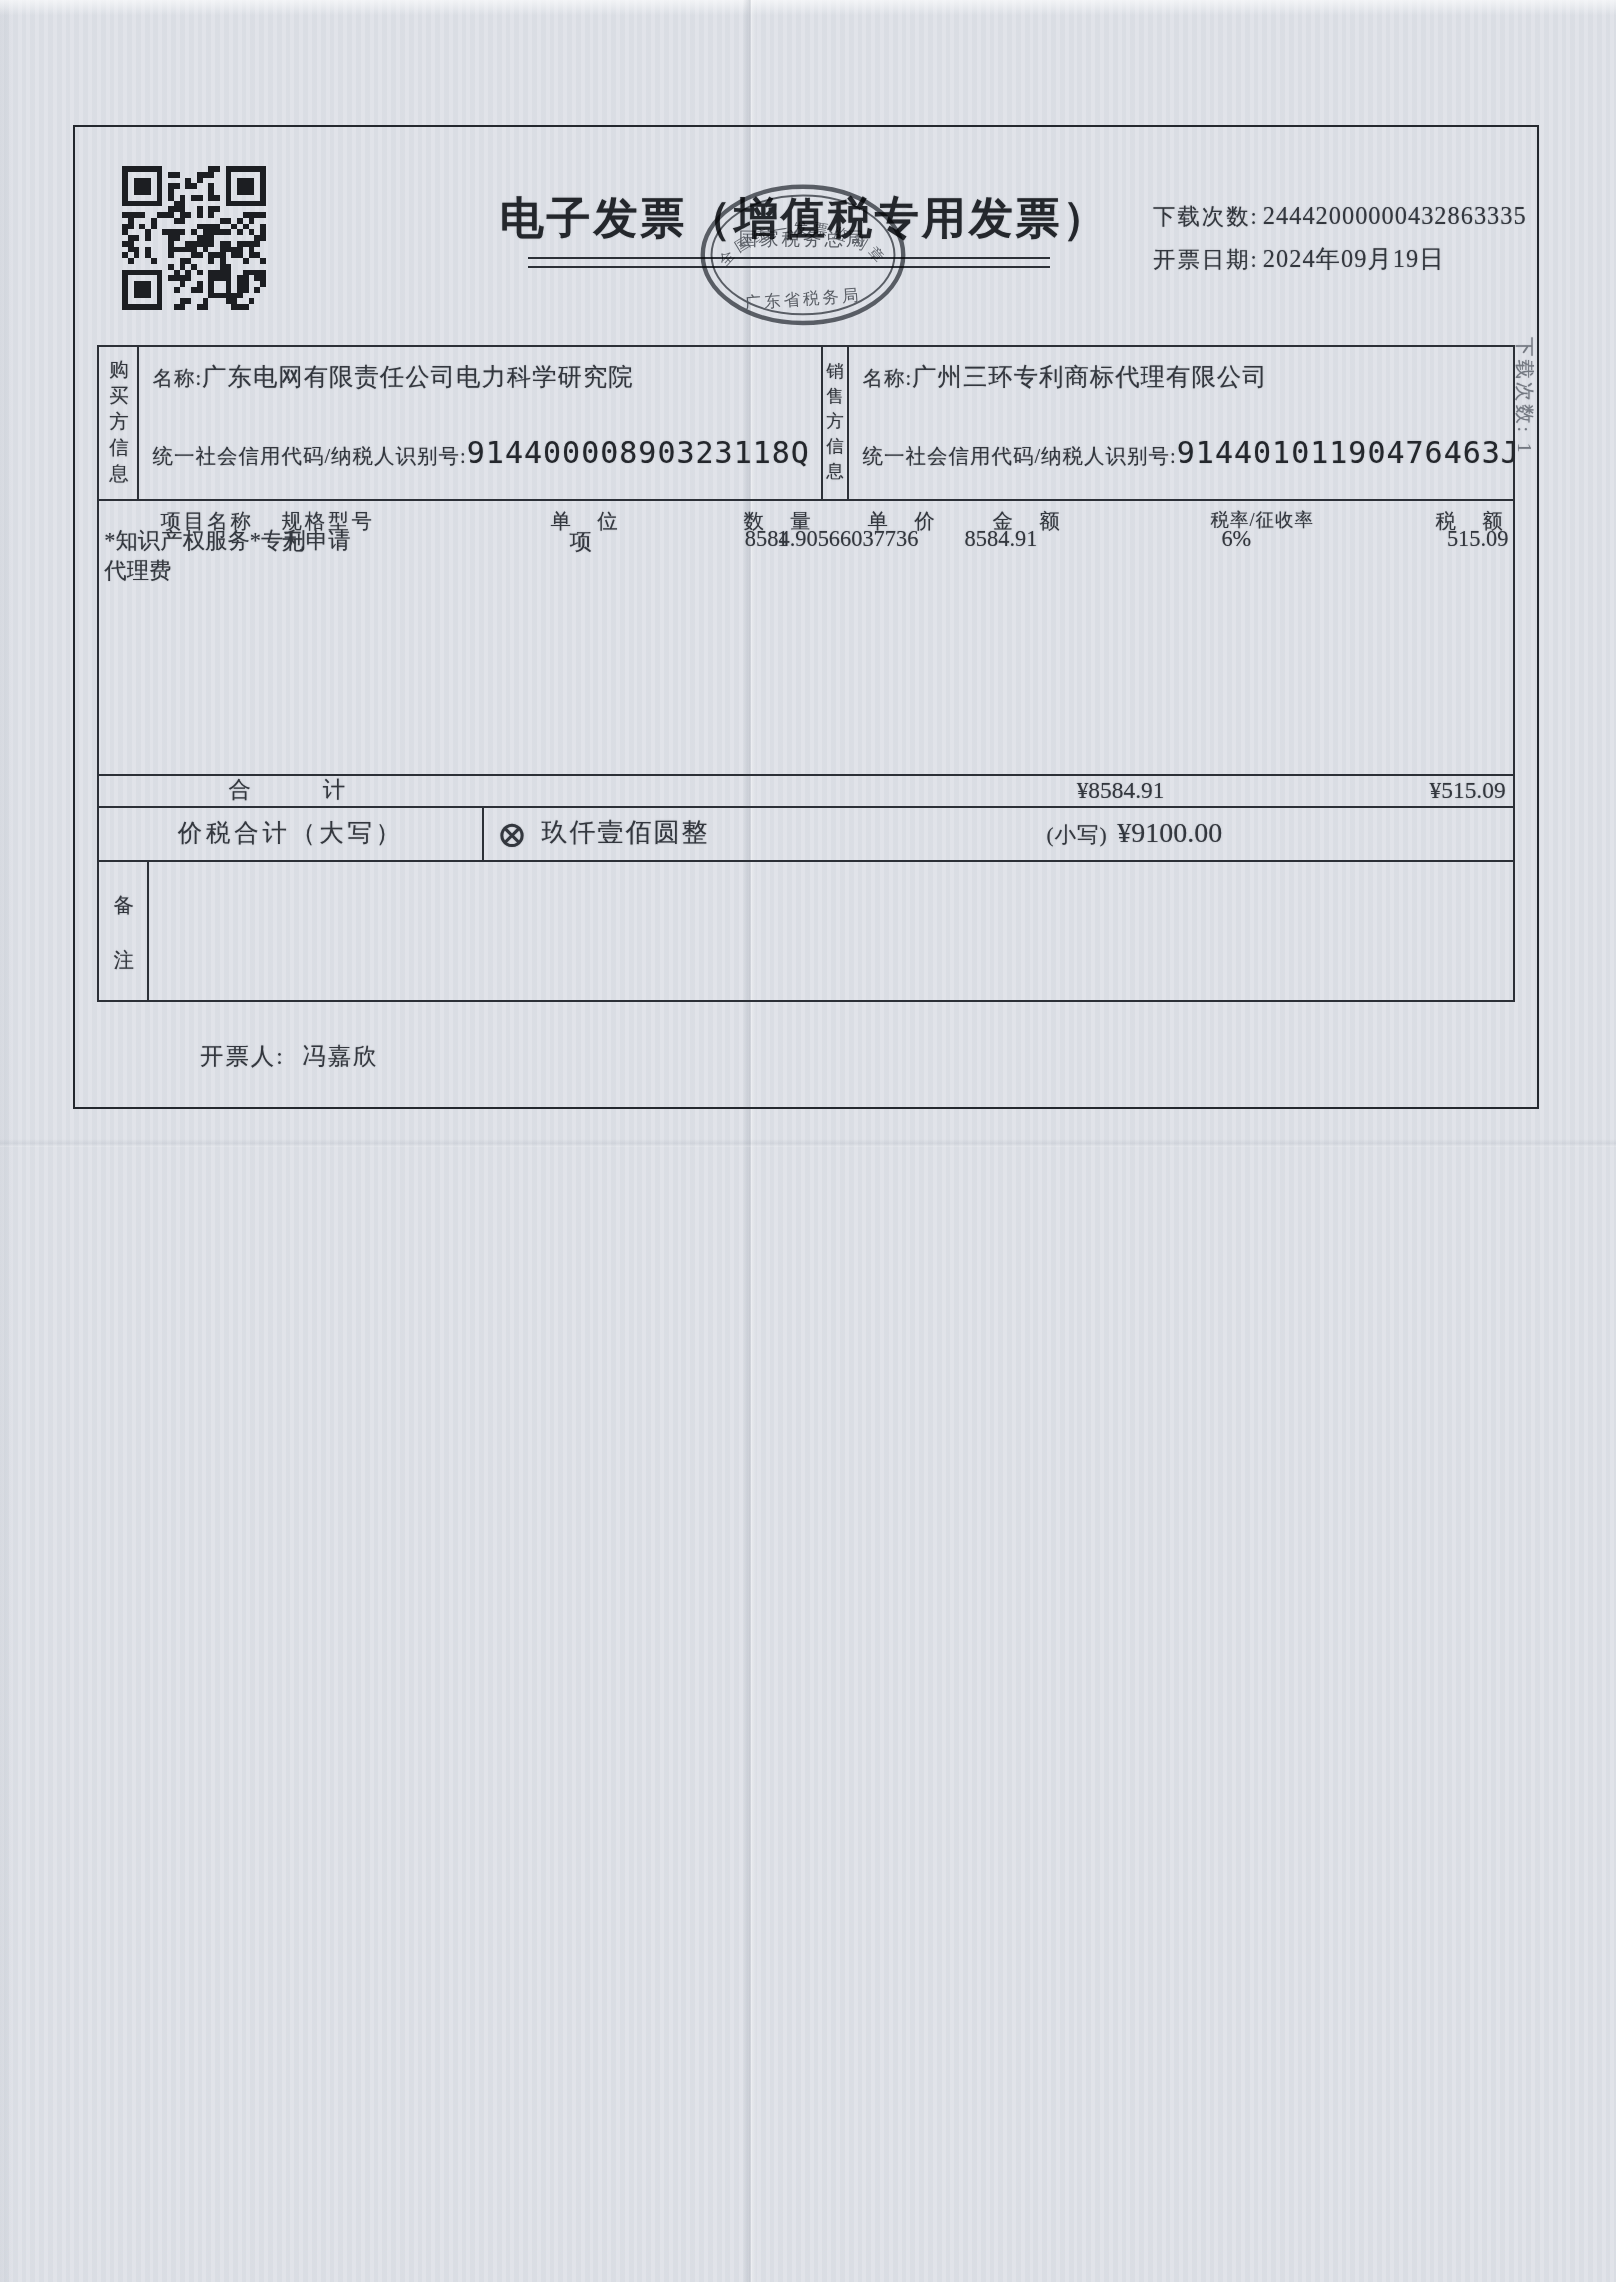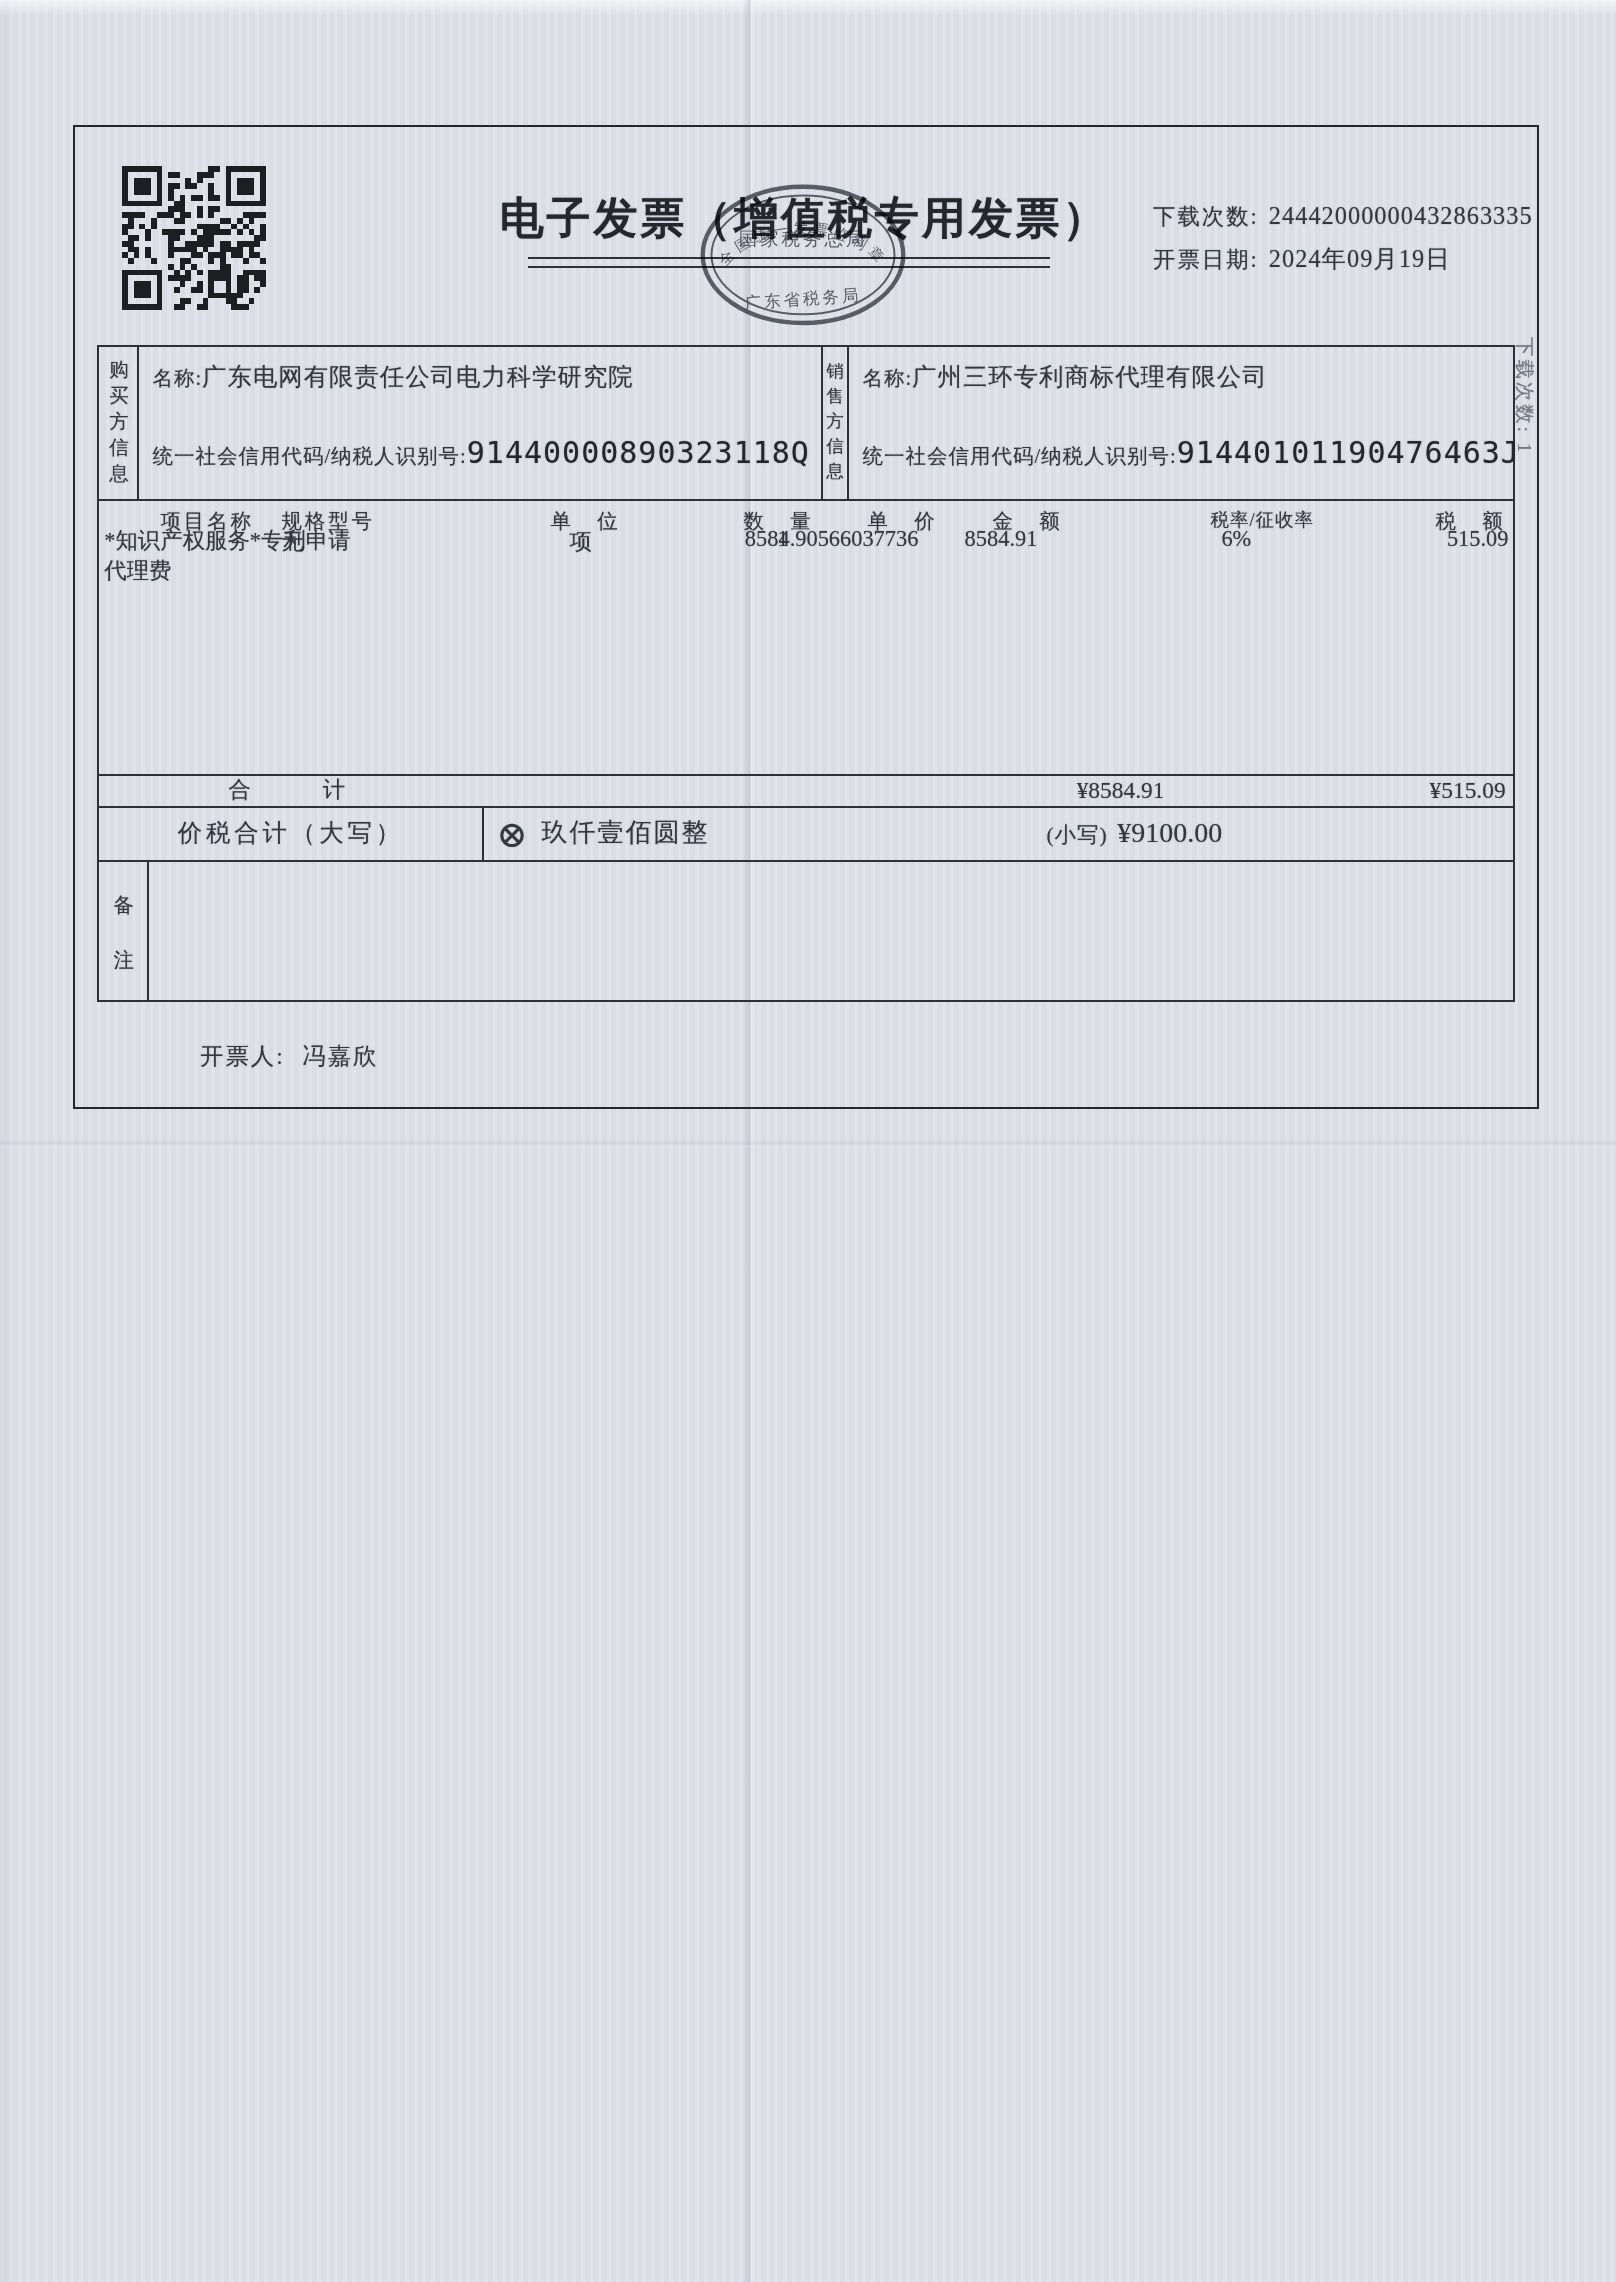--- a/index.html
+++ b/index.html
@@ -35,21 +35,21 @@
   }
   .ink{text-shadow:0 0 1.2px rgba(52,57,66,.5);}
   .abs{position:absolute;}
   .title{
     left:332px;top:62px;width:795px;text-align:center;
     font-size:44px;font-weight:bold;letter-spacing:2.9px;color:var(--ink-dark);
   }
   .dbl-rule{left:453px;top:130px;width:522px;height:6.8px;
     border-top:2px solid var(--line);border-bottom:2px solid var(--line);}
   .hdr-meta{font-size:22.4px;letter-spacing:2px;white-space:nowrap;}
-  .hdr-meta .val{font-size:24.4px;letter-spacing:1px;margin-left:10px;}
+  .hdr-meta .val{font-size:24.4px;letter-spacing:1px;margin-left:4px;}
   .table{left:22.4px;top:218px;width:1414px;height:653px;border:2px solid var(--line);box-sizing:content-box;}
   .trow{position:absolute;left:0;width:1414px;}
   .vline{position:absolute;top:0;width:2px;background:var(--line);}
   .vlabel{
     position:absolute;text-align:center;font-size:19.5px;line-height:26px;
     word-break:break-all;letter-spacing:0;
   }
   .party-line{position:absolute;display:flex;align-items:baseline;white-space:nowrap;}
   .party-line .lab{font-size:20.5px;letter-spacing:1px;}
   .party-line .nm{font-size:24.4px;letter-spacing:1px;}

